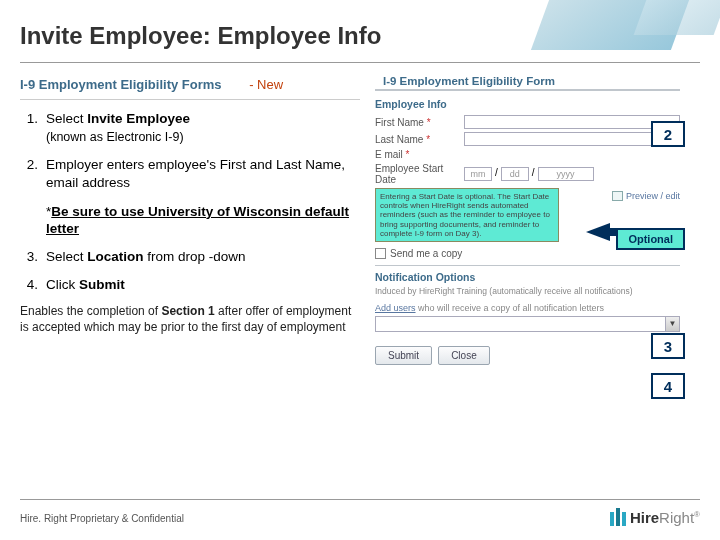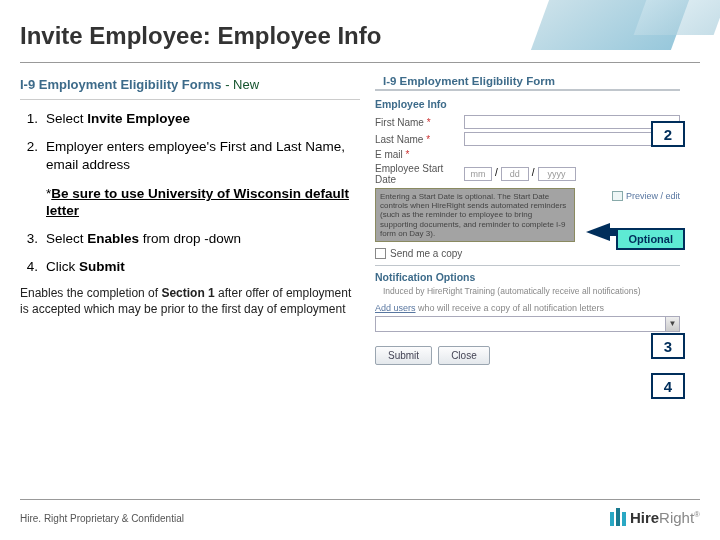--- a/index.html
+++ b/index.html
@@ -10,21 +10,21 @@
   
   .slide-title { font-size: 24px; font-weight: bold; color: #333; padding: 22px 20px 12px 20px; }
   .title-underline { height: 1px; background: #999; margin: 0 20px 10px 20px; }
   
   .content { display: flex; padding: 0 20px; gap: 15px; }
   .left-col { width: 340px; }
   .right-col { width: 305px; position: relative; }
   
   .nav-snippet { position: relative; margin-bottom: 10px; }
   .nav-header { color: #3d6b8a; font-weight: bold; font-size: 13px; padding: 4px 0; }
-  .nav-new { color: #14532d; font-weight: normal; }
+  .nav-new { color: #c2410c; font-weight: normal; margin-left: 24px; }
   .nav-divider { height: 1px; background: #ccc; margin: 3px 0 6px 0; }
   .invite-item { display: inline-block; border: 2px solid #d22; border-radius: 12px; padding: 3px 10px; font-size: 11px; color: #444; }
   .invite-arrow { color: #888; font-size: 9px; margin-right: 3px; }
   
   .callout { position: absolute; background: #fff; border: 2px solid #002e5b; width: 34px; height: 26px; display: flex; align-items: center; justify-content: center; font-weight: bold; font-size: 15px; color: #002e5b; }
   .callout-1 { left: 205px; top: 5px; }
   
   .steps { margin-top: 8px; }
   .step { display: flex; margin-bottom: 10px; font-size: 13.5px; line-height: 1.35; }
   .step-num { width: 26px; flex-shrink: 0; text-align: right; padding-right: 8px; }
@@ -38,23 +38,23 @@
   
   .form-mock { background: #fff; font-size: 10px; position: relative; }
   .form-header { color: #3d6b8a; font-weight: bold; font-size: 11.5px; padding: 2px 8px; border-bottom: 2px solid #c0c6cc; margin-bottom: 4px; }
   .form-section { color: #3d6b8a; font-size: 10.5px; font-weight: bold; padding: 3px 0 2px 0; }
   .field-row { display: flex; align-items: center; margin: 3px 0; gap: 4px; }
   .field-label { width: 85px; color: #555; font-size: 10px; }
   .req { color: #c33; }
   .field-input { border: 1px solid #aab; height: 14px; flex: 1; background: #fff; }
   .date-group { display: flex; gap: 3px; }
   .date-part { border: 1px solid #aab; width: 28px; height: 14px; text-align: right; color: #999; font-size: 9px; display: flex; align-items: center; justify-content: center; }
-  .date-part.year { width: 38px; }
-  
-  .tooltip-box { border: 1px solid #8a8a60; background: #a3a3a3; padding: 3px 4px; font-size: 8px; color: #444; line-height: 1.15; margin-top: 2px; width: 200px; }
+  .date-part.year { width: 56px; }
+  
+  .tooltip-box { border: 1px solid #8a8a60; background: #5eead4; padding: 3px 4px; font-size: 8px; color: #444; line-height: 1.15; margin-top: 2px; width: 184px; }
   
   .preview-link { position: absolute; right: 0; top: 118px; font-size: 9px; color: #5876a0; display: flex; align-items: center; gap: 3px; }
   .preview-icon { width: 11px; height: 10px; border: 1px solid #8aa; background: #eef6f6; }
   
   .checkbox-row { display: flex; align-items: center; gap: 4px; margin: 6px 0; font-size: 10px; color: #555; }
   .checkbox { width: 11px; height: 11px; border: 1px solid #888; background: #fff; }
   
   .select-box { border: 1px solid #aab; height: 16px; width: 100%; background: #fff; position: relative; }
   .select-arrow { position: absolute; right: 0; top: 0; width: 14px; height: 100%; background: linear-gradient(#eee,#ccc); border-left: 1px solid #aab; display: flex; align-items: center; justify-content: center; font-size: 8px; color: #444; }
   
@@ -65,21 +65,21 @@
   .mock-btn { border: 1px solid #9aa5b0; background: linear-gradient(#fcfcfd,#e4e8ec); padding: 3px 12px; font-size: 10px; color: #445; border-radius: 2px; }
   
   .optional-label { position: absolute; background: #5eead4; border: 2px solid #002e5b; padding: 3px 10px; font-size: 11px; font-weight: bold; color: #002e5b; right: -5px; top: 155px; }
   .optional-arrow { position: absolute; right: 70px; top: 150px; width: 0; height: 0; border-right: 24px solid #002e5b; border-top: 9px solid transparent; border-bottom: 9px solid transparent; }
   .optional-arrow::after { content: ''; position: absolute; left: 24px; top: -4px; width: 40px; height: 8px; background: #002e5b; }
   
   .callout-2 { right: -5px; top: 48px; }
   .callout-3 { right: -5px; top: 260px; }
   .callout-4 { right: -5px; top: 300px; }
   
-  .nt-text { font-size: 8.5px; color: #888; line-height: 1.15; margin: 2px 8px; }
+  .nt-text { font-size: 8.5px; color: #888; line-height: 1.15; margin: 2px 0; }
   
   .footer { position: absolute; bottom: 14px; left: 20px; right: 20px; }
   .footer-line { height: 1px; background: #999; margin-bottom: 8px; }
   .footer-text { font-size: 10px; color: #555; }
   .hr-logo { position: absolute; right: 0; bottom: 0; display: flex; align-items: center; gap: 4px; }
   .hr-bars { display: flex; gap: 2px; align-items: flex-end; }
   .hr-bar { width: 4px; background: #2aa8c4; }
   .hr-bar:nth-child(1){ height: 14px; }
   .hr-bar:nth-child(2){ height: 18px; background: #1a7a90; }
   .hr-bar:nth-child(3){ height: 14px; }
@@ -104,35 +104,36 @@
         <span class="nav-new">- New</span>
       </div>
       <div class="nav-divider"></div>
     </div>
 
     <div class="steps">
       <div class="step">
         <div class="step-num">1.</div>
         <div class="step-text">
           <span>Select </span><b>Invite Employee</b>
+          <div class="step-sub">(known as Electronic I-9)</div>
         </div>
       </div>
       <div class="step">
         <div class="step-num">2.</div>
         <div class="step-text">Employer enters employee's First and Last Name, email address</div>
       </div>
 
       <div class="note">
         <span>*</span><b class="underline">Be sure to use University of Wisconsin default letter</b>
       </div>
 
       <div class="step">
         <div class="step-num">3.</div>
         <div class="step-text">
-          <span>Select </span><b>Enables</b><span> from drop -down</span>
+          <span>Select </span><b>Location</b><span> from drop -down</span>
         </div>
       </div>
       <div class="step">
         <div class="step-num">4.</div>
         <div class="step-text">
           <span>Click </span><b>Submit</b>
         </div>
       </div>
     </div>
 

